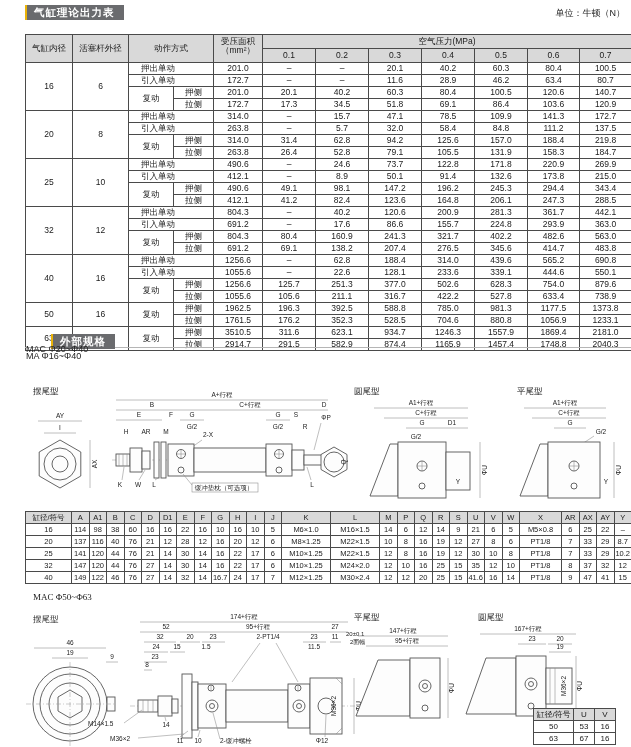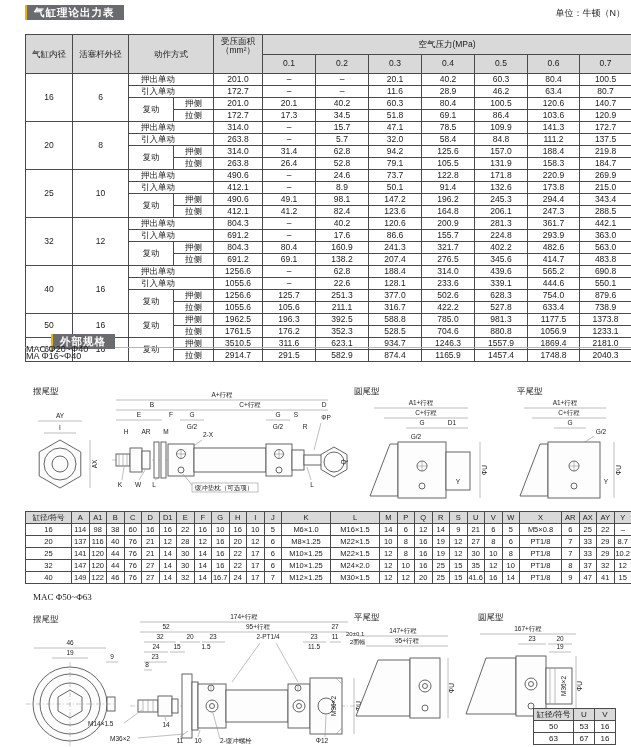--- a/index.html
+++ b/index.html
@@ -51,21 +51,21 @@
         <col style="width:52px">
         <col style="width:52px">
     </colgroup>
     <thead>
       <tr>
         <th rowspan="2">气缸内径</th>
         <th rowspan="2">活塞杆外径</th>
         <th rowspan="2" colspan="2">动作方式</th>
         <th rowspan="2">
           <div style="height:11px;line-height:12px;">受压面积</div>
-          <div style="height:27px;line-height:9px;">（mm²）</div>
+          <div style="height:16px;line-height:9px;">（mm²）</div>
         </th>
         <th colspan="7">空气压力(MPa)</th>
       </tr>
       <tr id="ft-press-row">
           <th>0.1</th>
           <th>0.2</th>
           <th>0.3</th>
           <th>0.4</th>
           <th>0.5</th>
           <th>0.6</th>
@@ -682,21 +682,21 @@
           <td>76</td>
           <td>27</td>
           <td>14</td>
           <td>32</td>
           <td>14</td>
           <td>16.7</td>
           <td>24</td>
           <td>17</td>
           <td>7</td>
           <td>M12×1.25</td>
-          <td>M30×1.5</td>
+          <td>M30×2.4</td>
           <td>12</td>
           <td>12</td>
           <td>20</td>
           <td>25</td>
           <td>15</td>
           <td>41.6</td>
           <td>16</td>
           <td>14</td>
           <td>PT1/8</td>
           <td>9</td>

